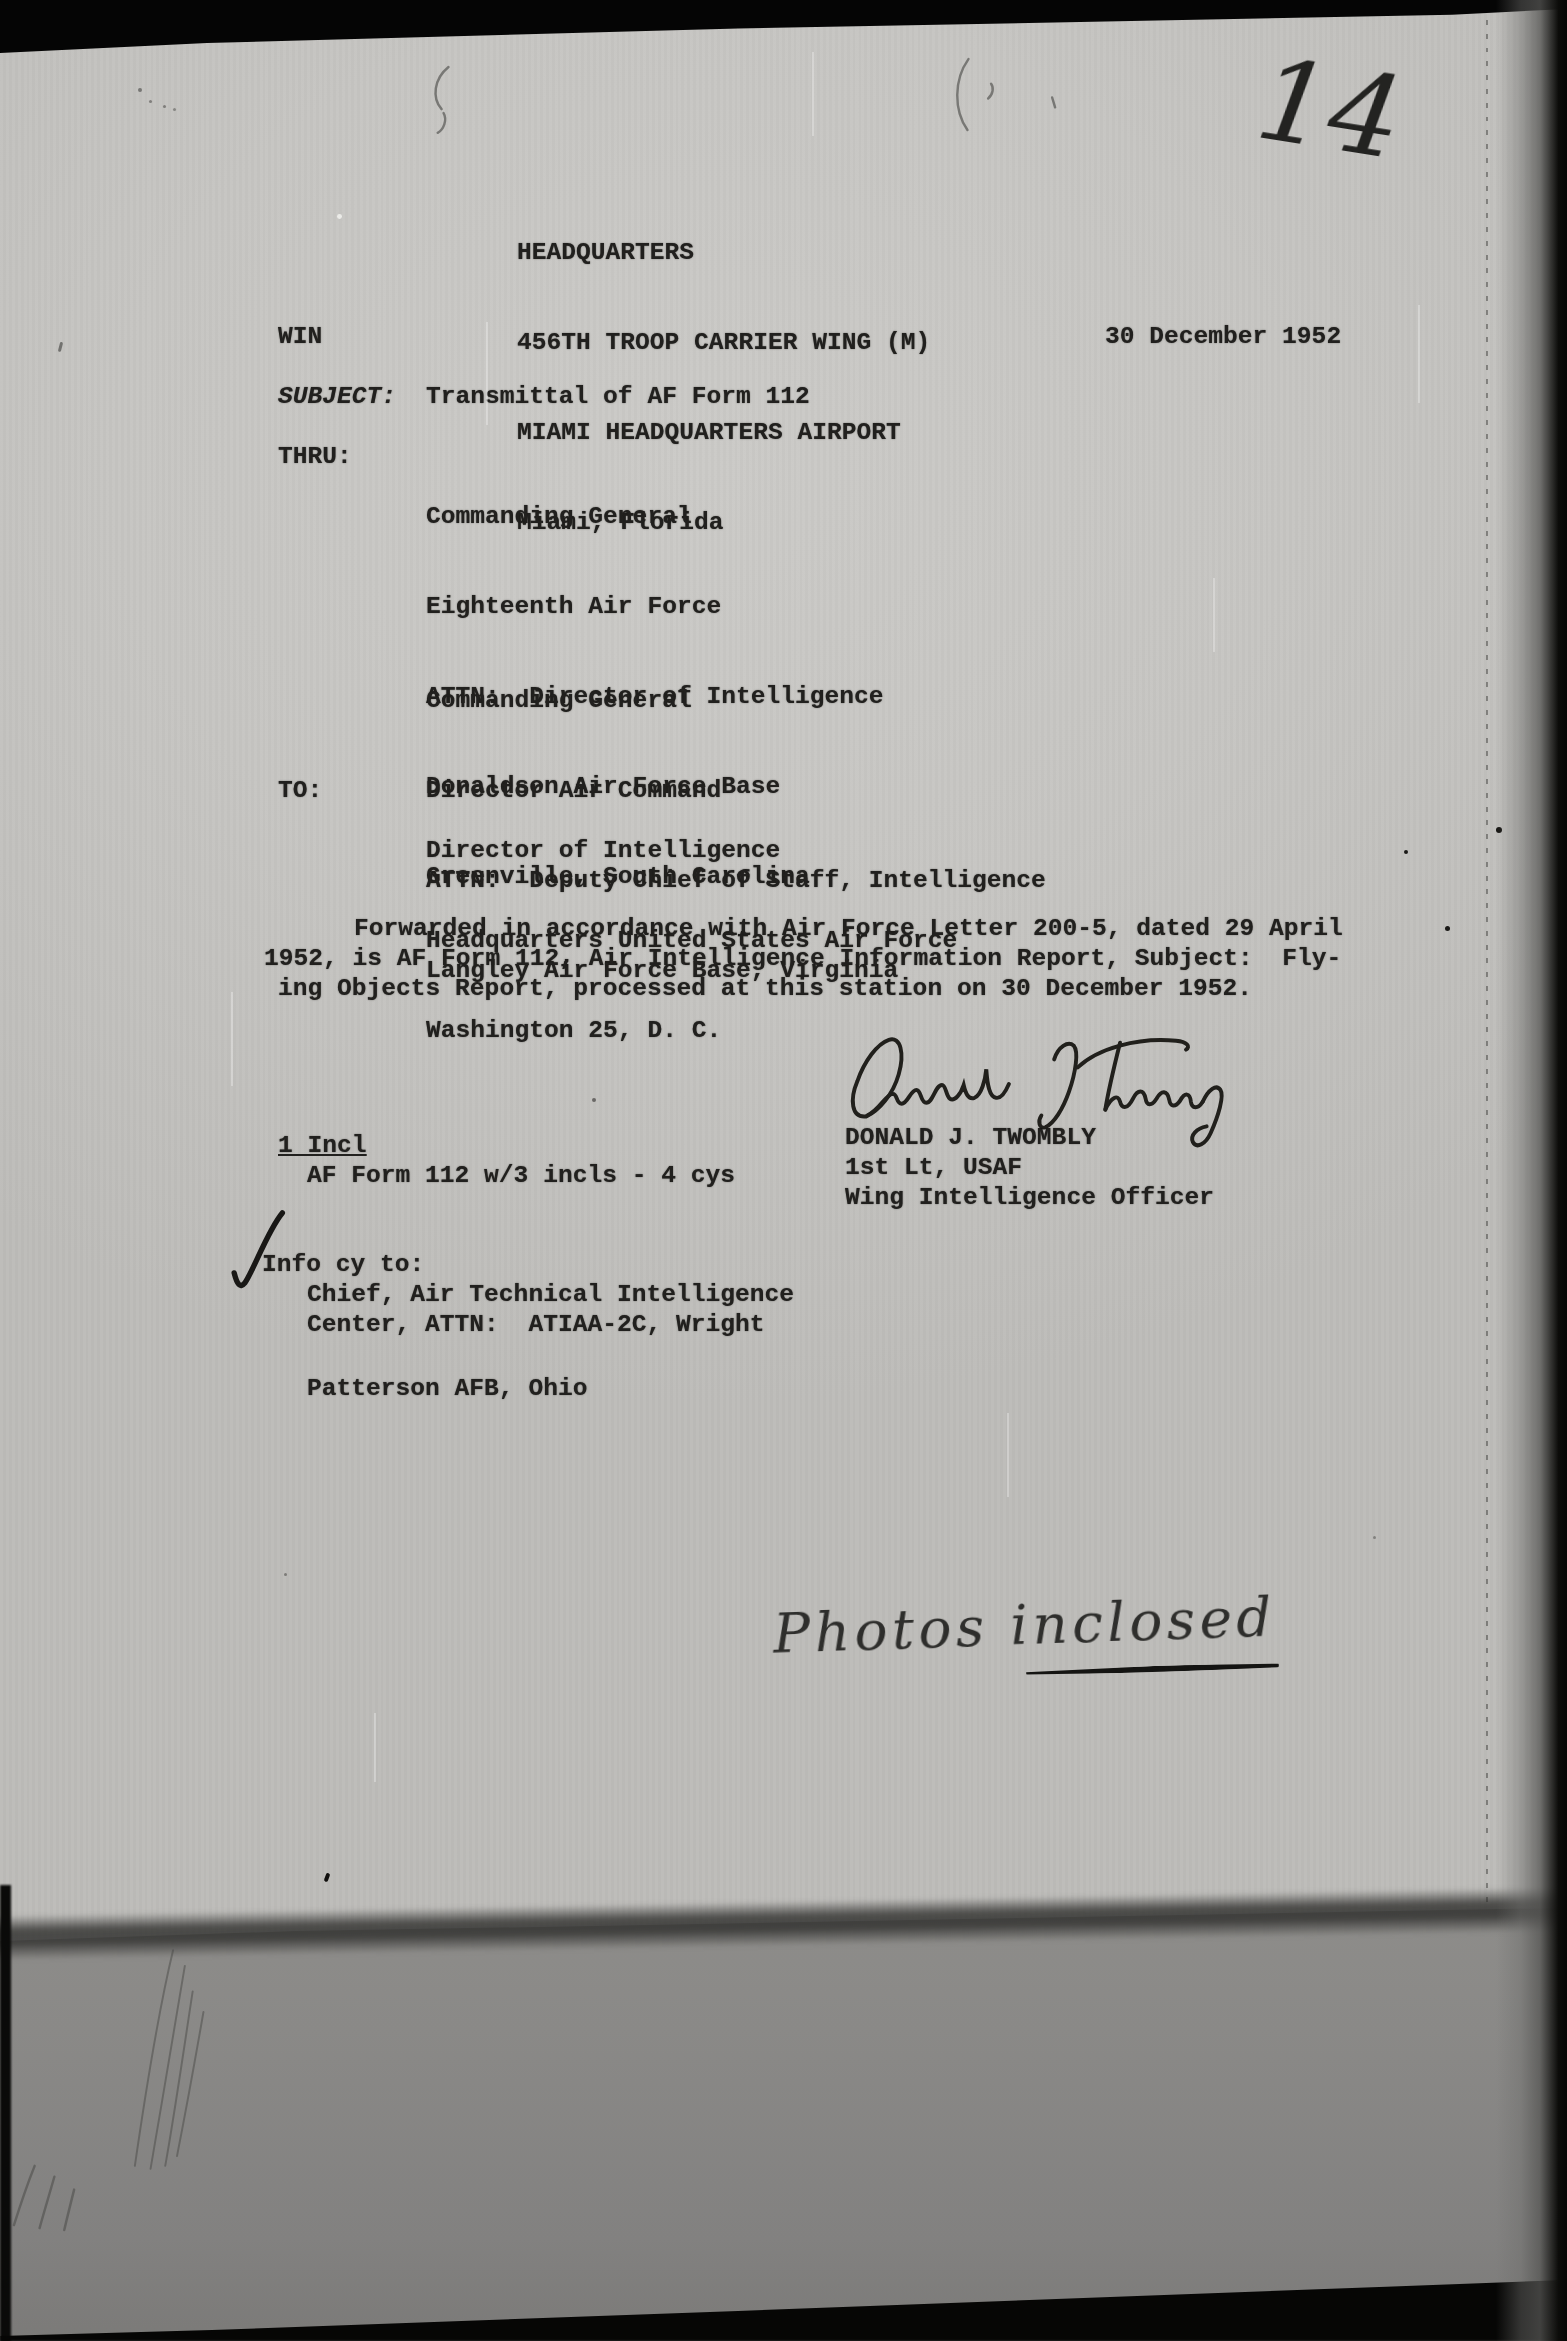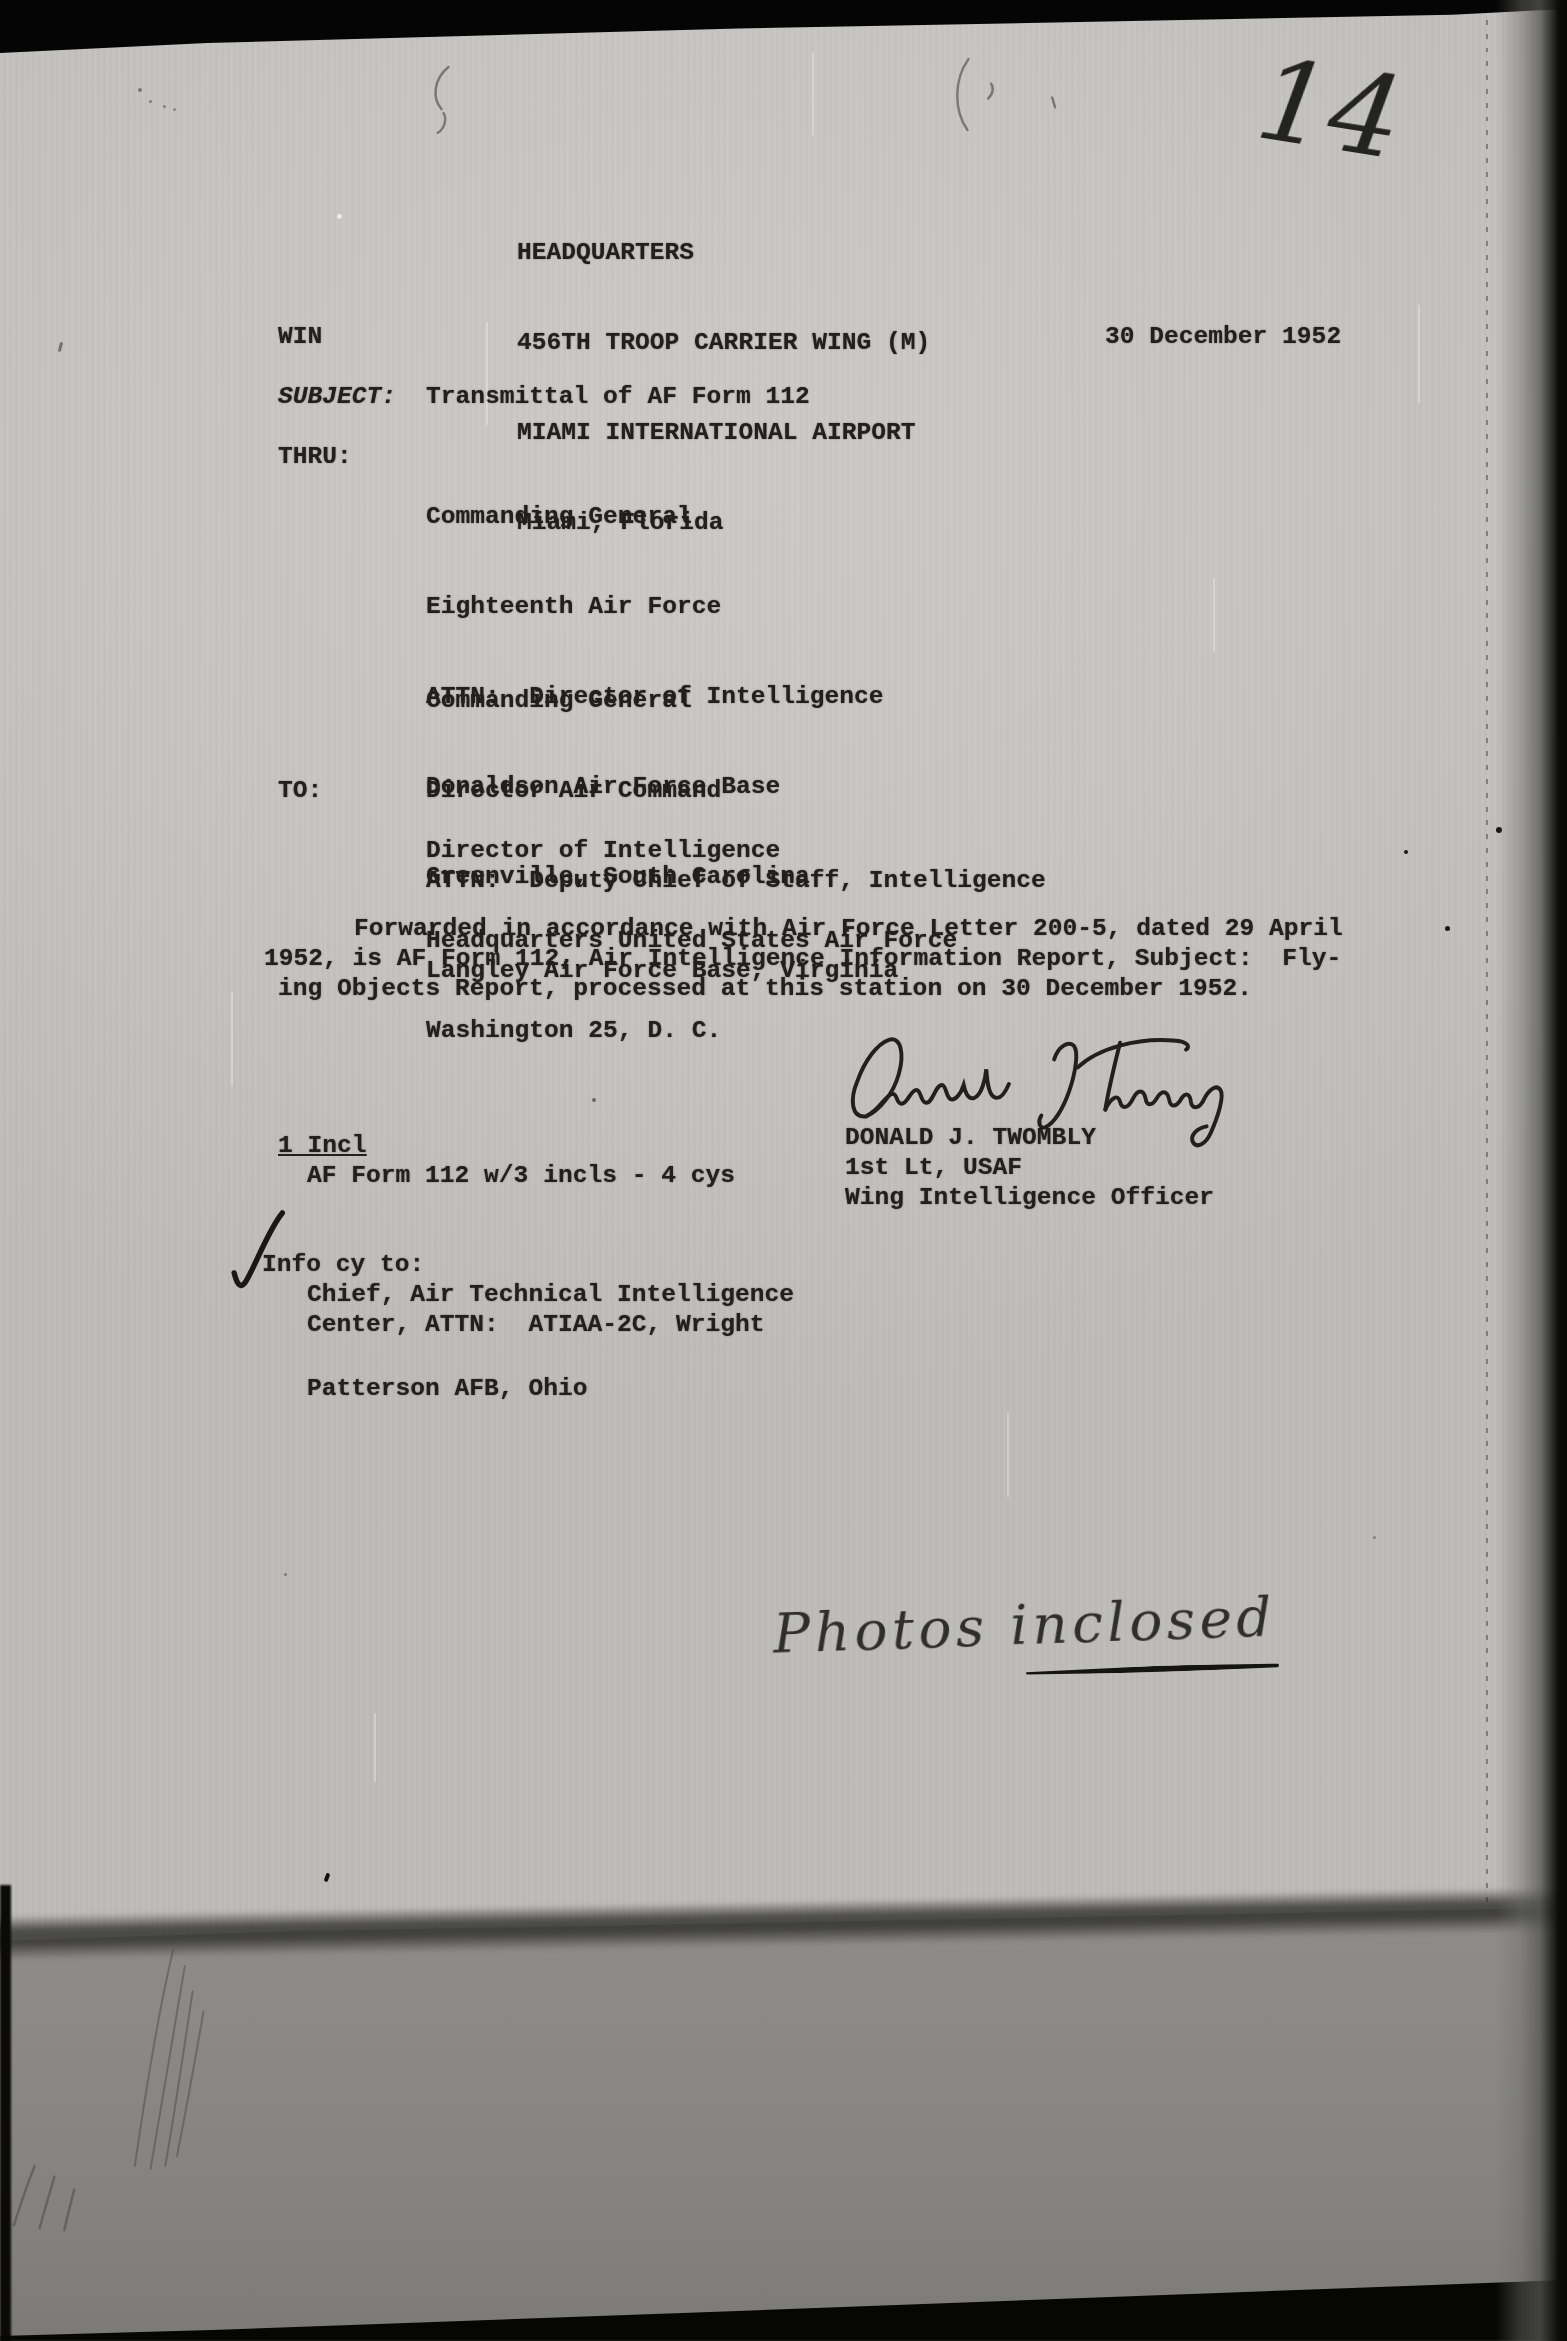--- a/index.html
+++ b/index.html
@@ -51,21 +51,21 @@
 <div class="scan">
 
   <div class="backing"></div>
   <div class="edge-shadow"></div>
 
   <div class="paper">
 
     <div class="tw center" style="left:517px;top:178px;width:492px;">
       <div>HEADQUARTERS</div>
       <div>456TH TROOP CARRIER WING (M)</div>
-      <div>MIAMI INTERNATIONAL AIRPORT</div>
+      <div>MIAMI HEADQUARTERS AIRPORT</div>
       <div>Miami, Florida</div>
     </div>
 
     <div class="tw" style="left:278px;top:322px;">WIN</div>
     <div class="tw" style="left:1105px;top:322px;">30 December 1952</div>
 
     <div class="tw" style="left:278px;top:382px;font-style:italic;">SUBJECT:</div>
     <div class="tw" style="left:426px;top:382px;">Transmittal of AF Form 112</div>
 
     <div class="tw" style="left:278px;top:442px;">THRU:</div>

